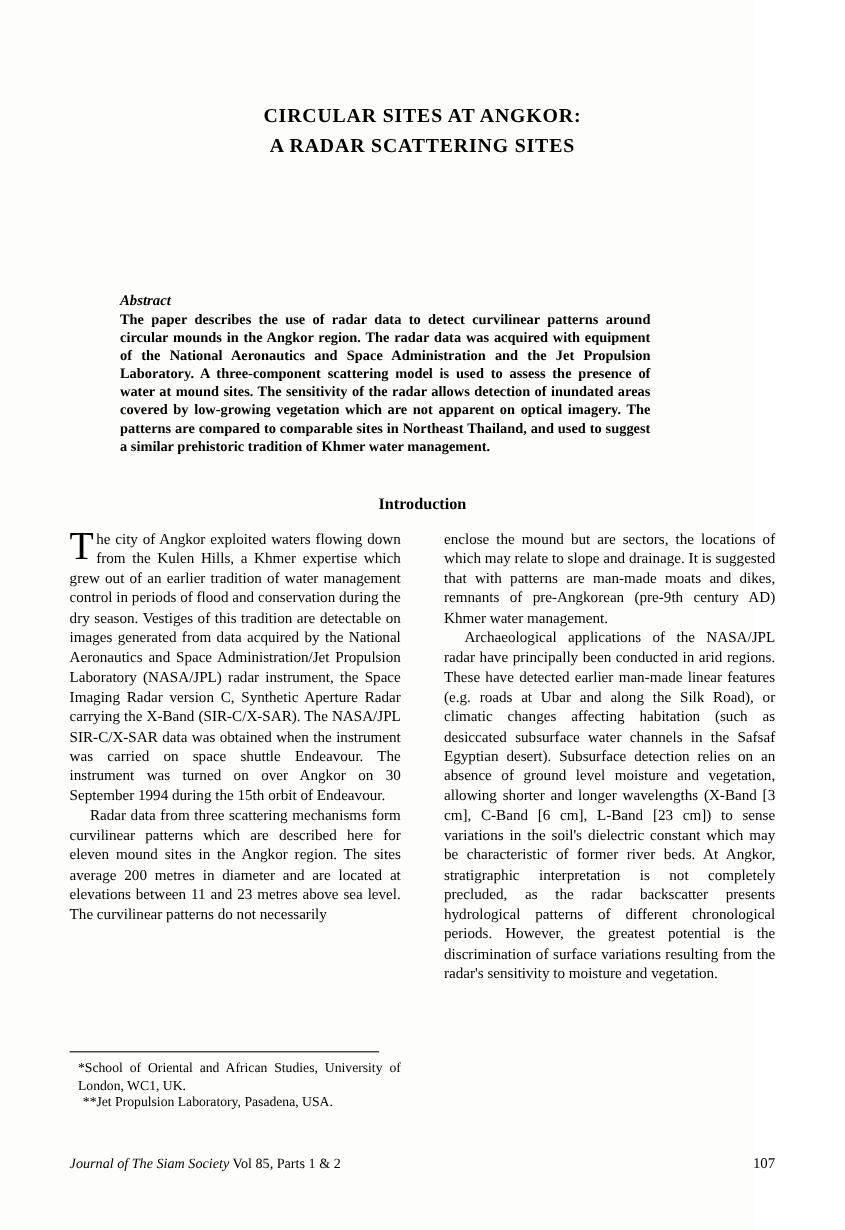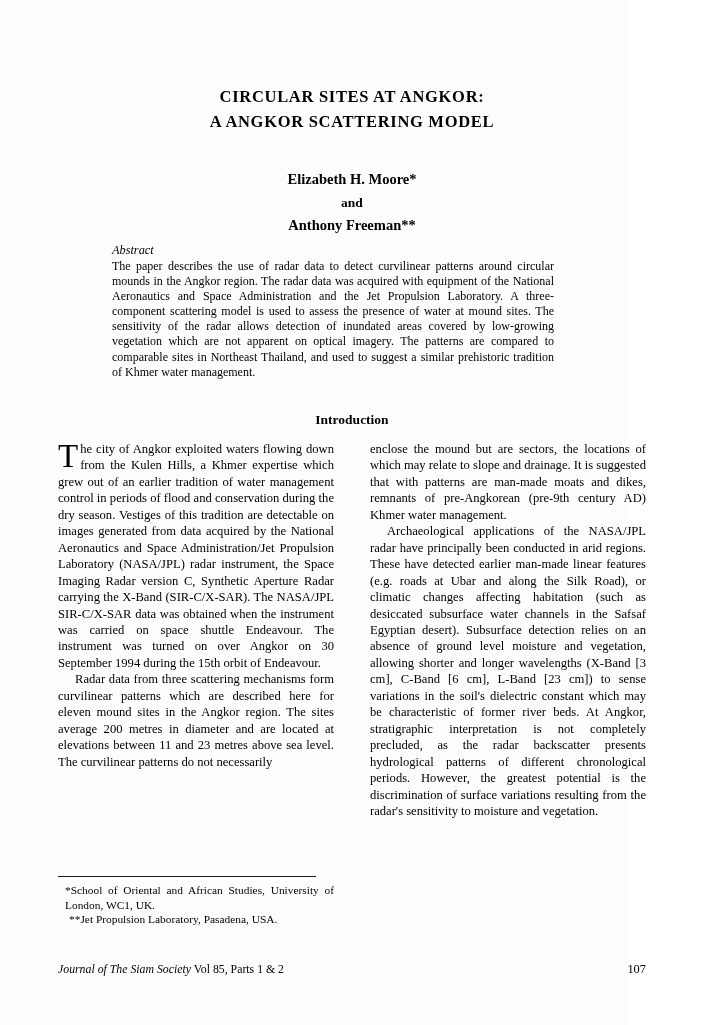--- a/index.html
+++ b/index.html
@@ -55,23 +55,24 @@
   }
   .author-and {
     font-size: 13.5px;
     font-weight: bold;
     line-height: 23px;
   }
 
   
   .abstract {
     position: absolute;
-    left: 112px;
+    left: 100px;
     top: 243px;
     width: 442px;
+    font-weight: bold;
   }
   .abstract-label {
     font-style: italic;
     font-size: 12.3px;
     line-height: 15px;
     margin-bottom: 1px;
   }
   .abstract-body {
     font-size: 12px;
     line-height: 15.1px;
@@ -166,28 +167,23 @@
     font-size: 12.4px;
   }
 </style>
 </head>
 <body>
 
 <div class="page">
 
   <div class="title-block">
     <div class="title-line">CIRCULAR SITES AT ANGKOR:</div>
-    <div class="title-line">A ANGKOR SCATTERING MODEL</div>
-  </div>
-
-  <div class="authors">
-    <div class="author-name">Elizabeth H. Moore*</div>
-    <div class="author-and">and</div>
-    <div class="author-name">Anthony Freeman**</div>
-  </div>
+    <div class="title-line">A RADAR SCATTERING SITES</div>
+  </div>
+
 
   <div class="abstract">
     <div class="abstract-label">Abstract</div>
     <div class="abstract-body">The paper describes the use of radar data to detect curvilinear patterns around circular mounds in the Angkor region. The radar data was acquired with equipment of the National Aeronautics and Space Administration and the Jet Propulsion Laboratory. A three-component scattering model is used to assess the presence of water at mound sites. The sensitivity of the radar allows detection of inundated areas covered by low-growing vegetation which are not apparent on optical imagery. The patterns are compared to comparable sites in Northeast Thailand, and used to suggest a similar prehistoric tradition of Khmer water management.</div>
   </div>
 
   <div class="section-heading">Introduction</div>
 
   <div class="columns">
 

